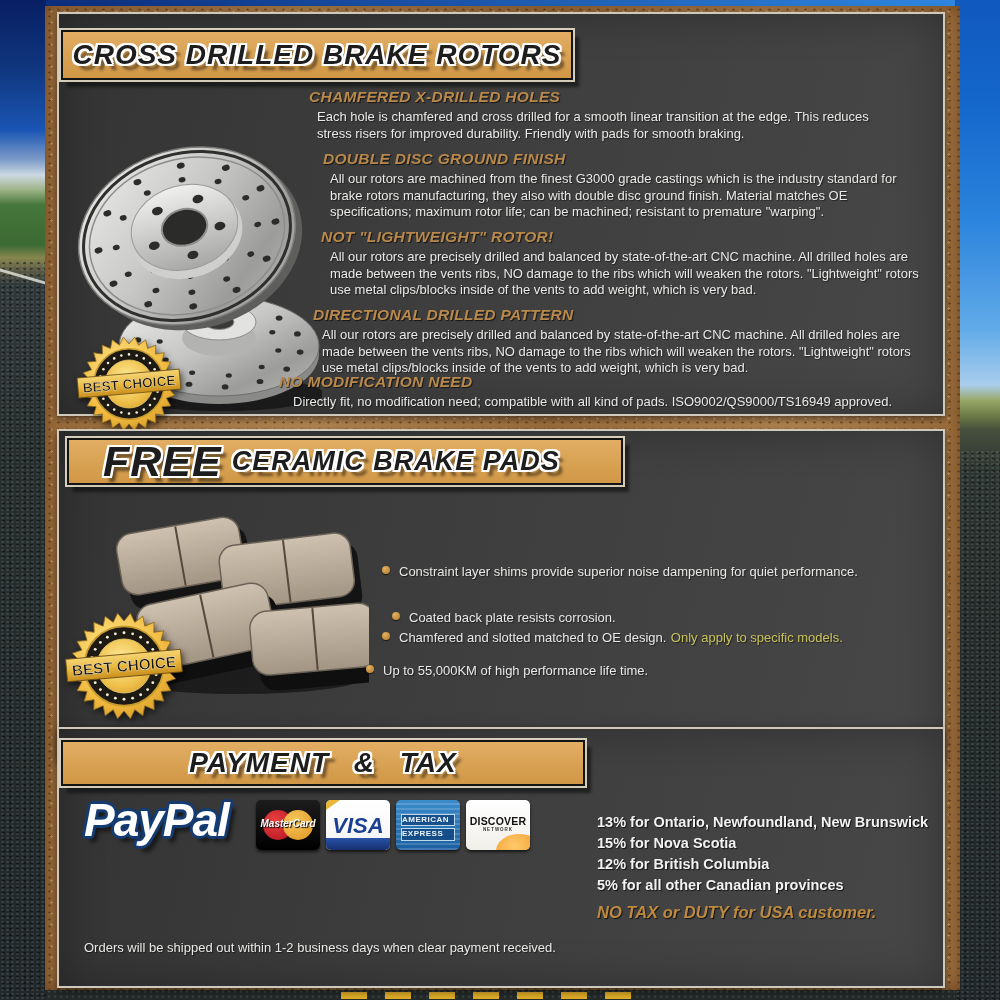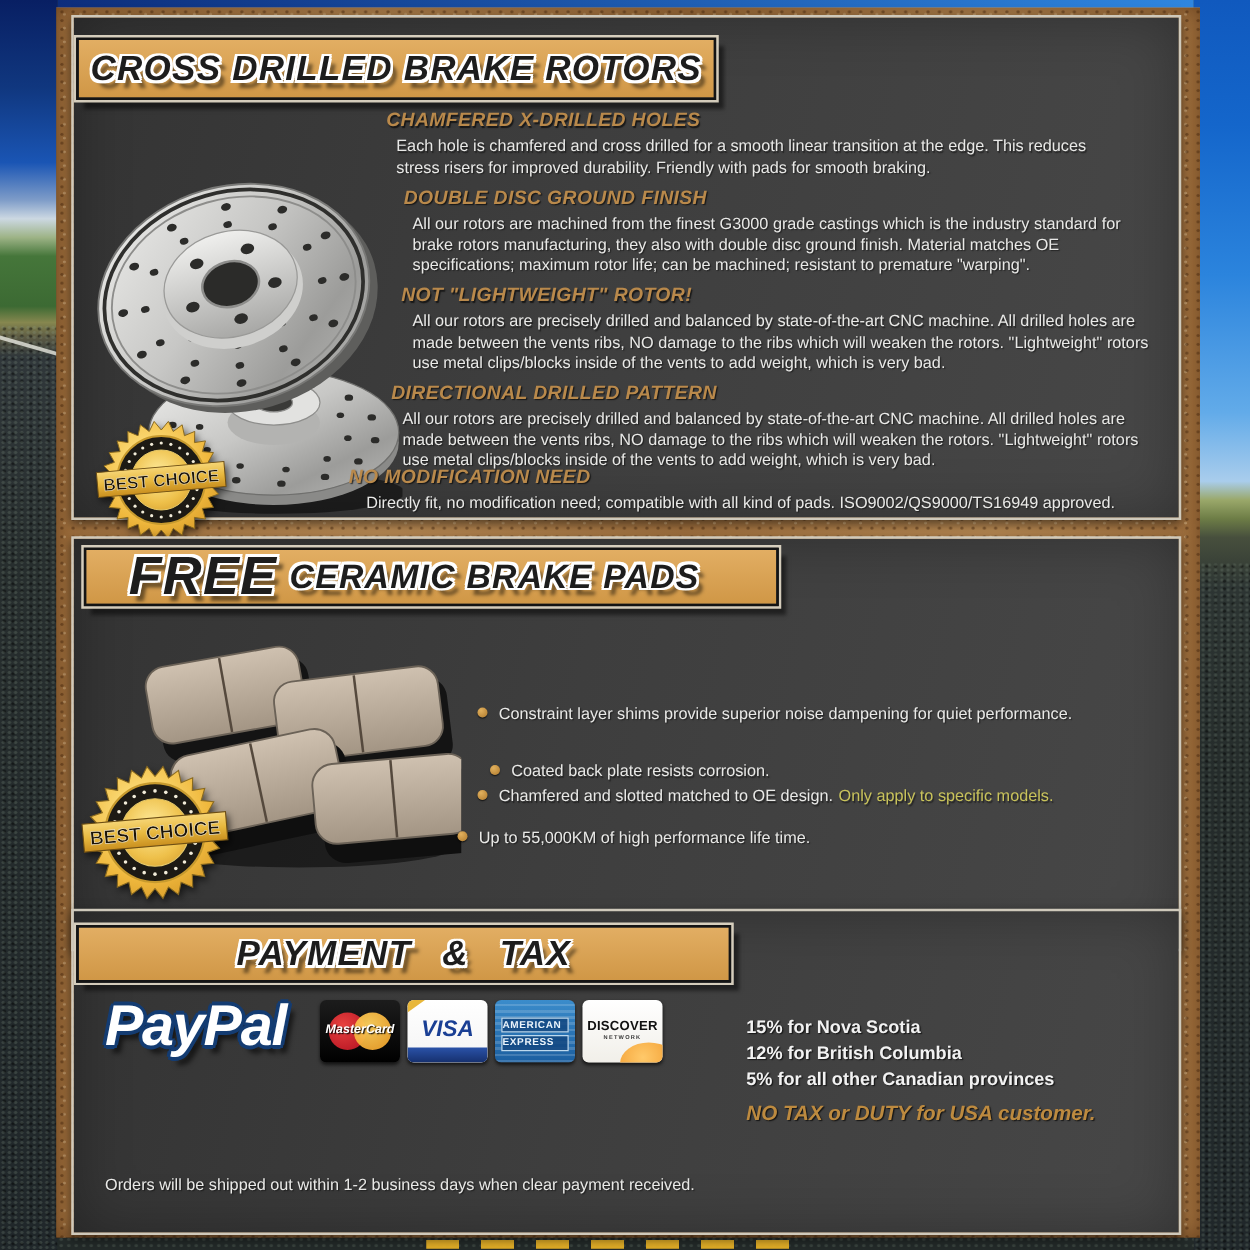--- a/index.html
+++ b/index.html
@@ -80,21 +80,21 @@
   
   .paypal{position:absolute;left:25px;top:64px;font-size:46px;font-weight:bold;font-style:italic;color:#ffffff;letter-spacing:-1px;
     text-shadow:-2px -2px 0 #143c72,2px -2px 0 #143c72,-2px 2px 0 #143c72,2px 2px 0 #143c72,0 -3px 0 #143c72,0 3px 0 #143c72,-3px 0 0 #143c72,3px 0 0 #143c72,5px 6px 4px rgba(0,0,0,.6);}
   .cards{position:absolute;left:197px;top:71px;display:flex;gap:6px;}
   .card{width:64px;height:50px;border-radius:5px;position:relative;overflow:hidden;box-shadow:0 2px 3px rgba(0,0,0,.65);flex:0 0 auto;}
   .mc{background:linear-gradient(180deg,#1c1c1c,#000);}
   .mc .c-red{position:absolute;left:7px;top:10px;width:30px;height:30px;border-radius:50%;background:radial-gradient(circle at 38% 35%,#e8413f,#b01020);}
   .mc .c-org{position:absolute;right:7px;top:10px;width:30px;height:30px;border-radius:50%;background:radial-gradient(circle at 40% 35%,#ffd25e,#eb9a23);opacity:.95;}
   .mc .mc-label{position:absolute;left:0;right:0;top:18px;text-align:center;font-size:10px;font-style:italic;font-weight:bold;color:#fff;text-shadow:1px 1px 1px #000;}
   .visa{background:linear-gradient(180deg,#ffffff 0%,#f4f4f4 100%);}
-  .visa .visa-label{position:absolute;left:0;right:0;top:13px;text-align:center;font-size:18px;font-weight:bold;font-style:italic;color:#1a3f94;letter-spacing:0px;}
+  .visa .visa-label{position:absolute;left:0;right:0;top:13px;text-align:center;font-size:22px;font-weight:bold;font-style:italic;color:#1a3f94;letter-spacing:0px;}
   .visa::before{content:"";position:absolute;left:0;top:0;border-style:solid;border-width:10px 14px 0 0;border-color:#e8b73a transparent transparent transparent;}
   .visa::after{content:"";position:absolute;left:0;right:0;bottom:0;height:12px;background:linear-gradient(180deg,#2a52a8,#16306e);}
   .amex{background:linear-gradient(180deg,#3b8ccb,#1b5fa0);
     background-image:repeating-linear-gradient(0deg,rgba(255,255,255,.16) 0 2px,rgba(0,0,0,0) 2px 5px),linear-gradient(180deg,#3b8ccb,#1b5fa0);}
   .amex-row{display:block;margin:2px auto 0;width:52px;text-align:left;font-size:8px;font-weight:bold;color:#eaf4fb;
     background:rgba(18,70,128,.85);border:1px solid #bcd9ee;letter-spacing:.5px;line-height:1.3;}
   .amex-rows{position:absolute;left:0;right:0;top:12px;}
   .disc{background:linear-gradient(180deg,#ffffff,#f1efe9);}
   .disc .disc-label{position:absolute;left:0;right:0;top:15px;text-align:center;font-size:10.5px;font-weight:bold;color:#111;letter-spacing:.2px;}
   .disc .disc-sub{position:absolute;left:0;right:0;top:27px;text-align:center;font-size:4.5px;font-weight:bold;color:#333;letter-spacing:1px;}
@@ -435,20 +435,21 @@
       </div>
       <div class="card disc">
         <span class="disc-label">DISCOVER</span>
         <span class="disc-sub">NETWORK</span>
       </div>
     </div>
 
     <div class="p3-para para2">Orders will be shipped out within 1-2 business days when clear payment received.</div>
 
     <div class="taxbox">
+      <div class="tax-line">13% for Ontario, Newfoundland, New Brunswick</div>
       <div class="tax-line">15% for Nova Scotia</div>
       <div class="tax-line">12% for British Columbia</div>
       <div class="tax-line">5% for all other Canadian provinces</div>
       <div class="usa-line">NO TAX or DUTY for USA customer.</div>
     </div>
   </div>
 
 </div>
 
 </body></html>

